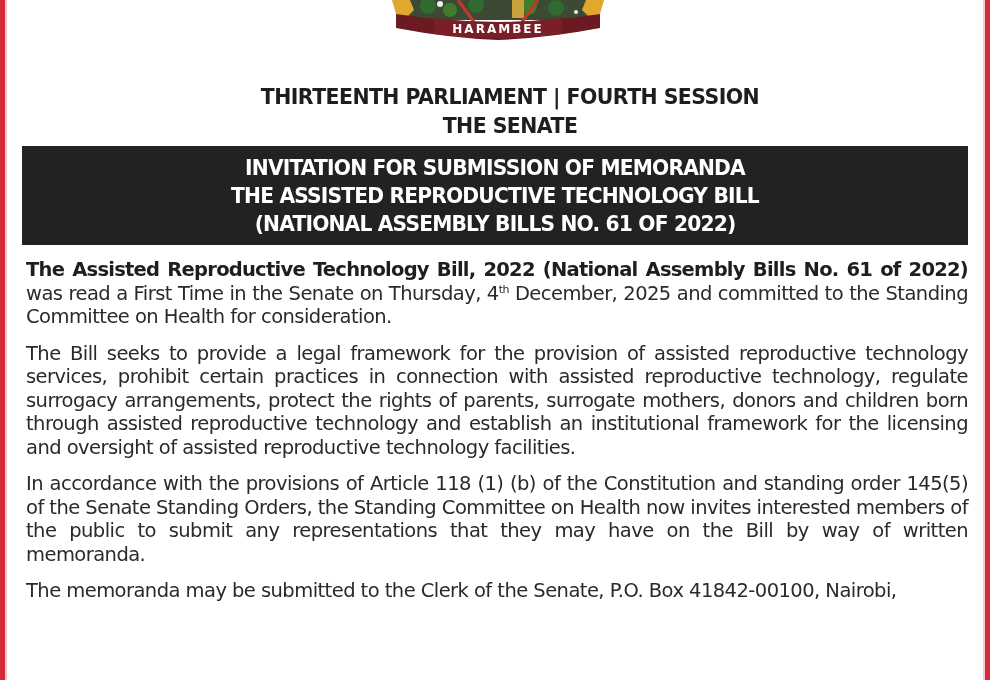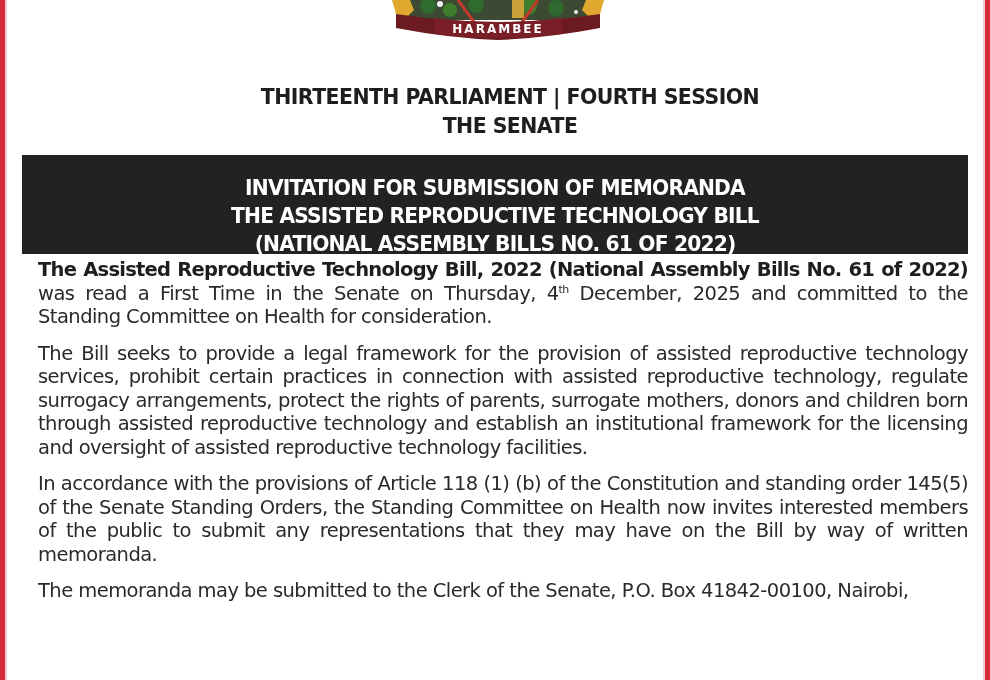--- a/index.html
+++ b/index.html
@@ -64,47 +64,47 @@
       font-size: 22px;
       line-height: 29px;
       color: #1e1e1e;
       letter-spacing: -0.6px;
       margin-left: 15px;
     }
     .header-lines div { transform: scaleX(0.93); }
 
     .title-banner {
       position: absolute;
-      left: 22px; top: 155px;
+      left: 22px; top: 146px;
       width: 946px; height: 99px;
       background: #222222;
       color: #ffffff;
       text-align: center;
       font-family: "DejaVu Sans", sans-serif;
       font-weight: bold;
       font-size: 22px;
       line-height: 28px;
-      padding-top: 19px;
+      padding-top: 8px;
       box-sizing: border-box;
       letter-spacing: -0.9px;
     }
     .title-banner div { transform: scaleX(0.92); }
 
     .body-text {
       position: absolute;
       left: 22px; top: 258px;
       width: 946px;
       font-family: "DejaVu Sans", sans-serif;
       font-size: 19.5px;
       line-height: 23.5px;
       color: #2a2a2a;
       text-align: justify;
       letter-spacing: -0.55px;
     }
-    .para { margin: 0 0 13px 16px; }
+    .para { margin: 0 0 13px 4px; }
     .para .lead {
       font-weight: bold;
       color: #1e1e1e;
       letter-spacing: -0.75px;
     }
     sup { font-size: 11px; line-height: 0; vertical-align: 7px; }
   </style>
 </head>
 <body>
 

